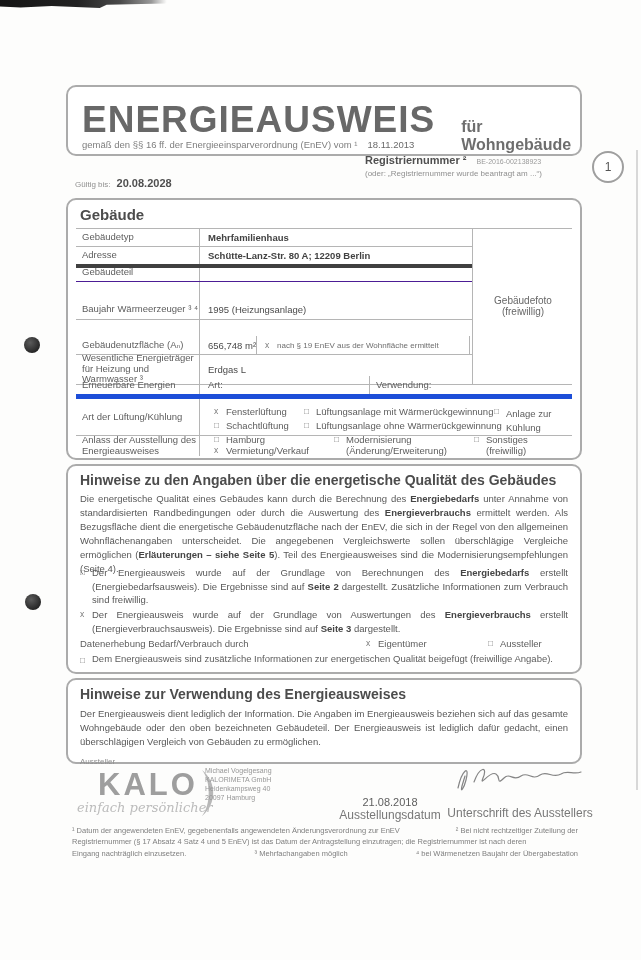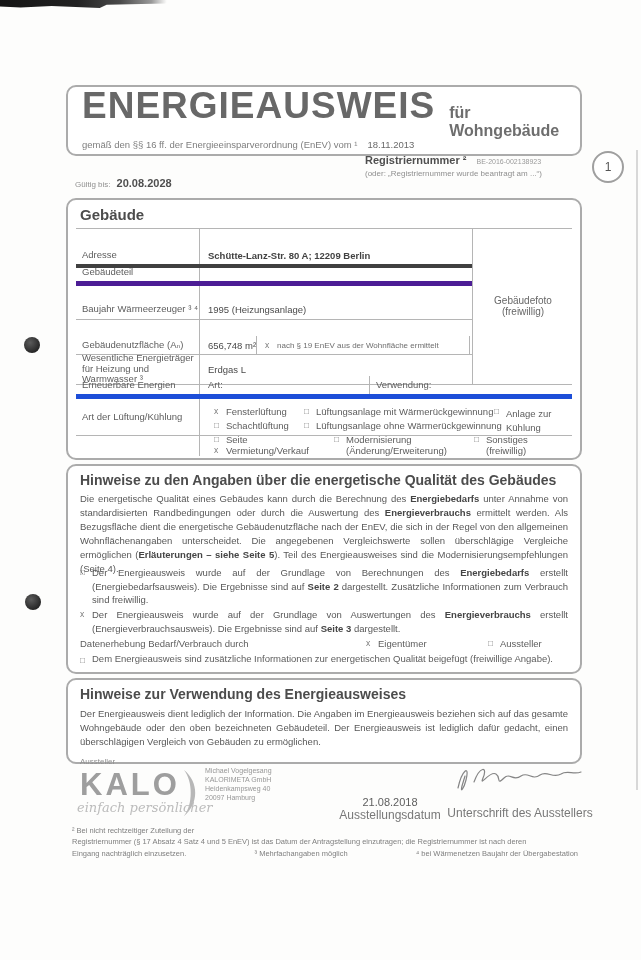--- a/index.html
+++ b/index.html
@@ -49,21 +49,21 @@
 <body>
 
 <div class="page">
 
   <div class="abs smear"></div>
   <div class="abs punch" style="left:24px;top:337px;"></div>
   <div class="abs punch" style="left:25px;top:594px;"></div>
   <div class="abs paper-edge"></div>
 
   <div class="abs rbox" style="left:66px;top:85px;width:512px;height:67px;">
-    <div class="abs" style="left:14px;top:0;display:flex;align-items:baseline;gap:14px;justify-content:flex-end;">
+    <div class="abs" style="left:14px;top:14px;display:flex;align-items:baseline;gap:26px;justify-content:flex-end;">
       <span class="h-title">ENERGIEAUSWEIS</span>
       <span class="h-suffix">für Wohngebäude</span>
     </div>
     <div class="abs h-reg" style="left:14px;bottom:4px;">
       <span>gemäß den §§ 16 ff. der Energieeinsparverordnung (EnEV) vom ¹</span><span class="date">18.11.2013</span>
     </div>
   </div>
 
   <div class="abs" style="left:75px;top:177px;display:flex;align-items:baseline;gap:6px;">
     <span class="meta-small">Gültig bis:</span>
@@ -83,25 +83,29 @@
   <div class="abs rbox" style="left:66px;top:198px;width:512px;height:258px;">
     <div class="abs sec-title" style="left:12px;top:6px;font-size:15px;">Gebäude</div>
 
     <div class="abs hline" style="left:8px;top:28px;width:496px;"></div>
     <div class="abs vline" style="left:131px;top:28px;height:228px;"></div>
     <div class="abs vline" style="left:404px;top:28px;height:156px;"></div>
 
     <div class="abs photo-cell" style="left:404px;top:28px;width:100px;height:156px;">Gebäudefoto
 (freiwillig)</div>
 
+    <div class="abs row" style="left:8px;top:28px;width:396px;height:18px;border-bottom:1px solid #b5b5b5;">
+      <span class="cell-label" style="margin-left:6px;width:117px;">Gebäudetyp</span>
+      <span class="cell-value bold" style="margin-left:9px;">Mehrfamilienhaus</span>
+    </div>
     <div class="abs row" style="left:8px;top:46px;width:396px;height:18px;border-bottom:4px solid #404040;">
       <span class="cell-label" style="margin-left:6px;width:117px;">Adresse</span>
       <span class="cell-value bold" style="margin-left:9px;">Schütte-Lanz-Str. 80 A; 12209 Berlin</span>
     </div>
-    <div class="abs row" style="left:8px;top:64px;width:396px;height:17px;border-bottom:5px solid #4c1d95;">
+    <div class="abs row" style="left:8px;top:64px;width:396px;height:17px;border-bottom:1px solid #4c1d95;">
       <span class="cell-label" style="margin-left:6px;width:117px;">Gebäudeteil</span>
       <span class="cell-value" style="margin-left:9px;"></span>
     </div>
     <div class="abs row" style="left:8px;top:99px;width:396px;height:20px;border-bottom:1px solid #b5b5b5;">
       <span class="cell-label" style="margin-left:6px;width:117px;">Baujahr Wärmeerzeuger ³ ⁴</span>
       <span class="cell-value" style="margin-left:9px;">1995 (Heizungsanlage)</span>
     </div>
     <div class="abs row" style="left:8px;top:136px;width:396px;height:18px;border-bottom:1px solid #b5b5b5;">
       <span class="cell-label" style="margin-left:6px;width:117px;">Gebäudenutzfläche (Aₙ)</span>
       <span class="cell-value" style="margin-left:9px;">656,748 m²</span>
@@ -141,23 +145,24 @@
         <span class="mk">□</span>
         <span>Lüftungsanlage ohne Wärmerückgewinnung</span>
       </div>
       <div class="abs opt" style="left:418px;top:5px;width:72px;">
         <span class="mk">□</span>
         <span style="line-height:14px;">Anlage zur Kühlung</span>
       </div>
     </div>
 
     <div class="abs" style="left:8px;top:235px;width:496px;height:21px;">
+      <span class="cell-label abs" style="left:6px;top:0px;width:117px;">Anlass der Ausstellung des Energieausweises</span>
       <div class="abs opt" style="left:138px;top:0px;">
         <span class="mk">□</span>
-        <span>Seite</span>
+        <span>Hamburg</span>
       </div>
       <div class="abs opt" style="left:138px;top:11px;">
         <span class="mk">x</span>
         <span>Vermietung/Verkauf</span>
       </div>
       <div class="abs opt" style="left:258px;top:0px;">
         <span class="mk">□</span>
         <span>Modernisierung</span>
       </div>
       <div class="abs opt" style="left:270px;top:11px;">
@@ -200,21 +205,21 @@
       <span class="cell-label" style="flex:1;">Dem Energieausweis sind zusätzliche Informationen zur energetischen Qualität beigefügt (freiwillige Angabe).</span>
     </div>
   </div>
 
   <div class="abs rbox" style="left:66px;top:678px;width:512px;height:82px;">
     <div class="abs sec-title" style="left:12px;top:6px;font-size:14px;">Hinweise zur Verwendung des Energieausweises</div>
     <div class="abs para" style="left:12px;top:27px;width:488px;">Der Energieausweis dient lediglich der Information. Die Angaben im Energieausweis beziehen sich auf das gesamte Wohngebäude oder den oben bezeichneten Gebäudeteil. Der Energieausweis ist lediglich dafür gedacht, einen überschlägigen Vergleich von Gebäuden zu ermöglichen.</div>
   </div>
 
   <div class="abs meta-small" style="left:80px;top:757px;">Aussteller</div>
-  <div class="abs" style="left:80px;top:769px;display:flex;align-items:flex-start;justify-content:space-between;">
+  <div class="abs" style="left:98px;top:769px;display:flex;align-items:flex-start;justify-content:space-between;">
     <span class="kalo">KALO</span>
     <svg width="20" height="48" viewBox="0 0 20 48" style="margin-left:2px;">
       <path d="M2,1 C17,13 17,35 2,47 C11,36 11,12 2,1 Z" fill="#b7b7b7"></path>
     </svg>
   </div>
   <div class="abs tagline" style="left:77px;top:800px;">einfach persönlicher</div>
   <div class="abs addr" style="left:205px;top:766px;">Michael Vogelgesang
 KALORIMETA GmbH
 Heidenkampsweg 40
 20097 Hamburg</div>
@@ -222,20 +227,21 @@
     <div class="fdate">21.08.2018</div>
     <div class="flabel">Ausstellungsdatum</div>
   </div>
   <svg class="abs" style="left:450px;top:756px;" width="140" height="44" viewBox="0 0 140 44">
     <path d="M8,32 C12,14 20,8 16,24 C14,32 10,38 12,30 L15,20 M24,26 C30,10 38,10 33,22 C29,32 40,14 46,18 C51,21 46,30 54,22 C60,16 63,26 71,20 C78,15 82,25 90,19 C97,14 103,23 111,18 C117,14 124,19 131,16" fill="none" stroke="#858585" stroke-width="1.2" stroke-linecap="round"></path>
   </svg>
   <div class="abs flabel" style="left:442px;top:806px;width:156px;">Unterschrift des Ausstellers</div>
 
   <div class="abs" style="left:72px;top:826px;width:506px;">
     <div class="fnote" style="display:flex;justify-content:space-between;">
+      <span>¹ Datum der angewendeten EnEV, gegebenenfalls angewendeten Änderungsverordnung zur EnEV</span>
       <span>² Bei nicht rechtzeitiger Zuteilung der</span>
     </div>
     <div class="fnote">Registriernummer (§ 17 Absatz 4 Satz 4 und 5 EnEV) ist das Datum der Antragstellung einzutragen; die Registriernummer ist nach deren</div>
     <div class="fnote" style="display:flex;justify-content:space-between;margin-top:2px;">
       <span>Eingang nachträglich einzusetzen.</span>
       <span>³ Mehrfachangaben möglich</span>
       <span>⁴ bei Wärmenetzen Baujahr der Übergabestation</span>
     </div>
   </div>
 

